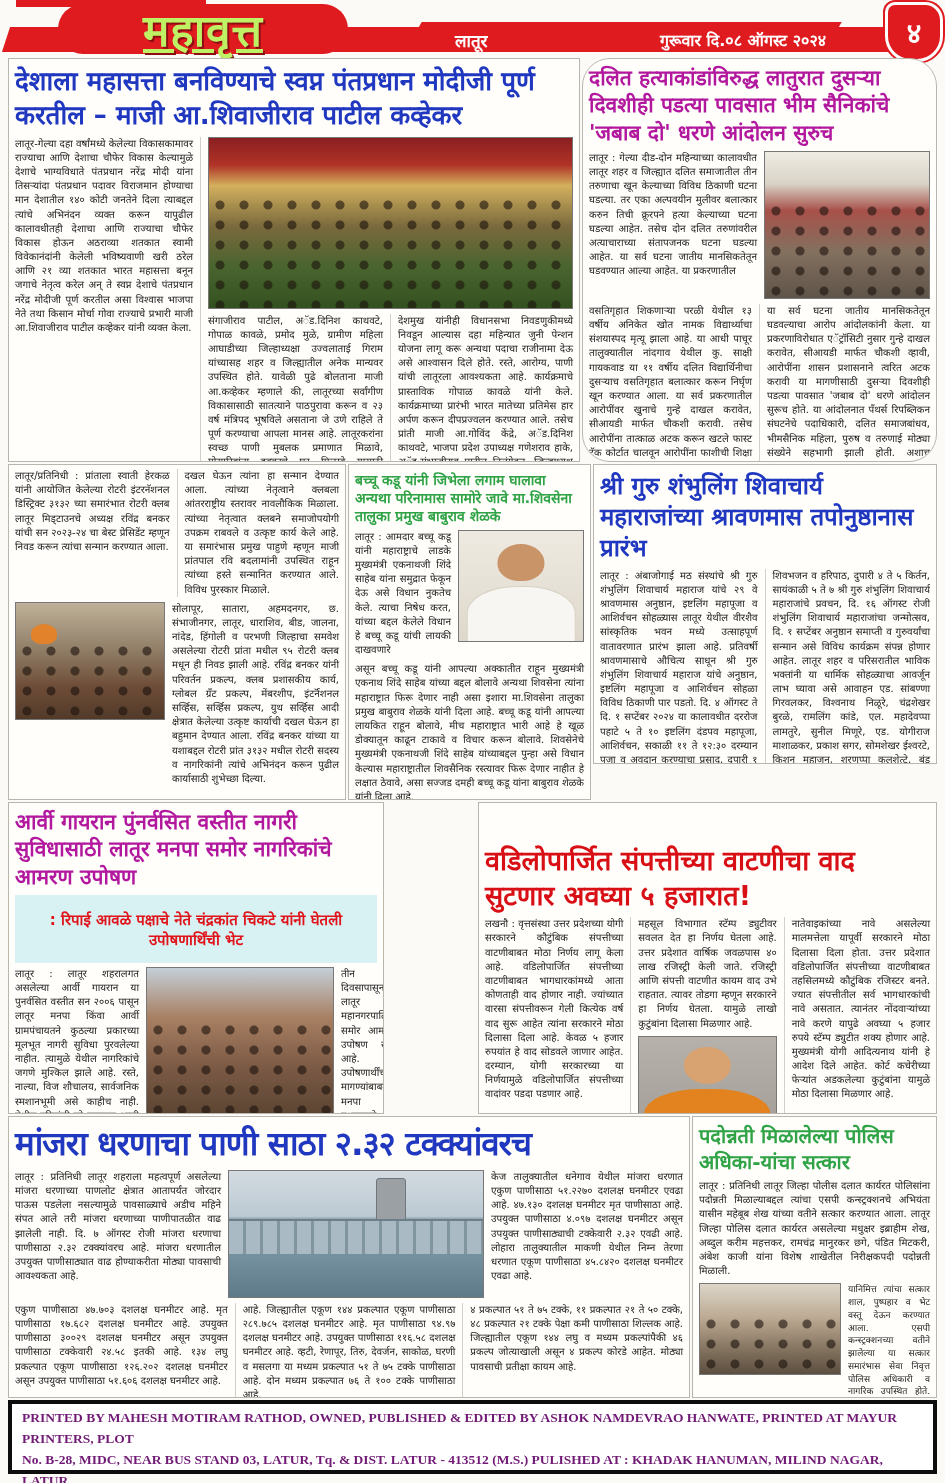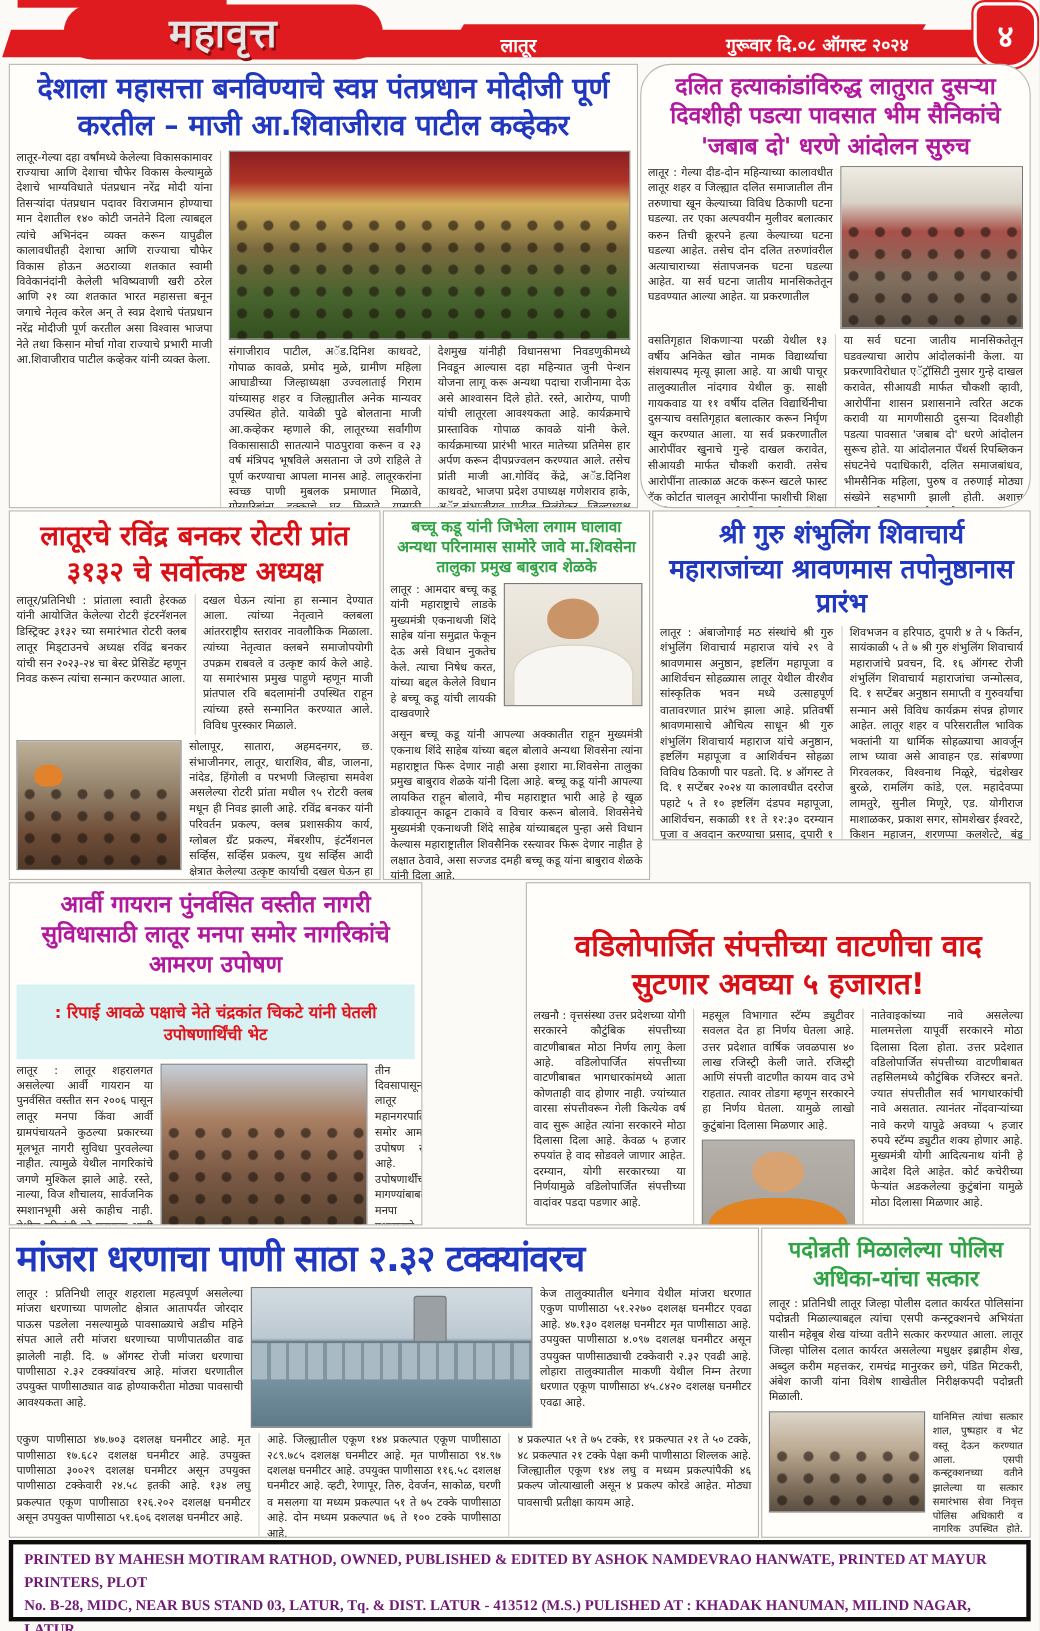--- a/index.html
+++ b/index.html
@@ -6,29 +6,29 @@
   .page{position:relative;width:945px;height:1483px;margin:0 auto;background:#fbfaf6;
         font-family:"DejaVu Sans",sans-serif;color:#1b1b1b;overflow:hidden;}
   
   .masthead{position:absolute;left:0;top:0;width:945px;height:58px;}
   .mast-topbar{position:absolute;left:16px;top:0;width:190px;height:7px;background:#e01b20;}
   .mast-strip{position:absolute;left:6px;top:27px;width:933px;height:25px;background:#e01b20;
               transform:skewX(-18deg);}
   .mast-strip2{position:absolute;left:420px;top:22px;width:420px;height:6px;background:#e01b20;transform:skewX(-30deg);}
   .mast-box{position:absolute;left:58px;top:4px;width:290px;height:50px;background:#e01b20;
             border-radius:28px;display:flex;align-items:center;justify-content:center;}
-  .mast-title{color:#e5e5e5;font-size:36px;font-weight:bold;letter-spacing:1px;text-shadow:2px 2px 0 #8d0e10;}
+  .mast-title{color:#bef264;font-size:44px;font-weight:bold;letter-spacing:1px;text-shadow:2px 2px 0 #8d0e10;text-decoration:underline;}
   .mast-city{position:absolute;left:455px;top:29px;color:#fff;font-size:17px;font-weight:bold;}
   .mast-date{position:absolute;left:660px;top:29px;color:#fff;font-size:16px;font-weight:bold;text-align:center;}
   .mast-page{position:absolute;right:2px;top:2px;width:52px;height:54px;background:#e01b20;
              border:3px solid #fff;border-radius:10px 18px 26px 26px;display:flex;align-items:center;
              justify-content:center;color:#fff;font-size:28px;font-weight:bold;box-shadow:0 0 0 2px #e01b20;}
   
   .art{position:absolute;background:#fffefb;border:1px solid #b9b6ae;overflow:hidden;padding:4px 6px;box-sizing:border-box;}
-  .hl{font-weight:bold;text-align:center;line-height:1.3;margin:2px 0 4px 0;}
+  .hl{font-weight:bold;text-align:left;line-height:1.3;margin:2px 0 4px 0;}
   .hl-blue{color:#2038c0;}
   .hl-purple{color:#b2189e;}
   .hl-red{color:#d90f16;}
   .hl-green{color:#2fa345;}
   .subhead-band{background:#d8f2f4;color:#e0151b;font-weight:bold;text-align:center;
                 font-size:15px;padding:14px 0;margin:2px 0 4px 0;}
   .body-txt{font-size:10px;line-height:1.42;text-align:justify;}
   .cols{display:flex;gap:7px;}
   .col{flex:1;min-width:0;}
   .col + .col{border-left:1px solid #d3d0c8;padding-left:7px;}
@@ -104,21 +104,20 @@
         <div class="ph-protest" style="position:absolute;inset:0;"></div>
       </div>
     </div>
     <div class="cols mt">
       <div class="col body-txt">वसतिगृहात शिकणाऱ्या परळी येथील १३ वर्षीय अनिकेत खोत नामक विद्यार्थ्याचा संशयास्पद मृत्यू झाला आहे. या आधी पाचूर तालुक्यातील नांदगाव येथील कु. साक्षी गायकवाड या ११ वर्षीय दलित विद्यार्थिनीचा दुसऱ्याच वसतिगृहात बलात्कार करून निर्घृण खून करण्यात आला. या सर्व प्रकरणातील आरोपींवर खुनाचे गुन्हे दाखल करावेत, सीआयडी मार्फत चौकशी करावी. तसेच आरोपींना तात्काळ अटक करून खटले फास्ट ट्रॅक कोर्टात चालवून आरोपींना फाशीची शिक्षा व्हावी. या मागण्यांसाठी दि. ६ ते ८ ऑगस्ट दरम्यान लातूर शहरातील महात्मा गांधी चौकात भीम सैनिकांनी धरणे आंदोलन सुरू केले आहे.</div>
       <div class="col body-txt">या सर्व घटना जातीय मानसिकतेतून घडवल्याचा आरोप आंदोलकांनी केला. या प्रकरणाविरोधात एॅट्रॉसिटी नुसार गुन्हे दाखल करावेत, सीआयडी मार्फत चौकशी व्हावी, आरोपींना शासन प्रशासनाने त्वरित अटक करावी या मागणीसाठी दुसऱ्या दिवशीही पडत्या पावसात 'जबाब दो' धरणे आंदोलन सुरूच होते. या आंदोलनात पँथर्स रिपब्लिकन संघटनेचे पदाधिकारी, दलित समाजबांधव, भीमसैनिक महिला, पुरुष व तरुणाई मोठ्या संख्येने सहभागी झाली होती. अशाच घटनांमध्ये ३१३ सारखे खटले दाखल करण्यात आले आहेत. या घटनांमुळे समाजात जनक्षोभाची लाट उसळली आहे.</div>
     </div>
   </div>
 
   <div class="art" style="left:8px;top:464px;width:338px;height:336px;">
-    <div class="hl hl-red" style="font-size:25px;">लातूरचे रविंद्र बनकर रोटरी प्रांत ३१३२ चे सर्वोत्कष्ट अध्यक्ष</div>
     <div class="cols">
       <div class="col body-txt">लातूर/प्रतिनिधी : प्रांताला स्वाती हेरकळ यांनी आयोजित केलेल्या रोटरी इंटरनॅशनल डिस्ट्रिक्ट ३१३२ च्या समारंभात रोटरी क्लब लातूर मिड्टाउनचे अध्यक्ष रविंद्र बनकर यांची सन २०२३-२४ चा बेस्ट प्रेसिडेंट म्हणून निवड करून त्यांचा सन्मान करण्यात आला.</div>
       <div class="col body-txt">दखल घेऊन त्यांना हा सन्मान देण्यात आला. त्यांच्या नेतृत्वाने क्लबला आंतरराष्ट्रीय स्तरावर नावलौकिक मिळाला. त्यांच्या नेतृत्वात क्लबने समाजोपयोगी उपक्रम राबवले व उत्कृष्ट कार्य केले आहे. या समारंभास प्रमुख पाहुणे म्हणून माजी प्रांतपाल रवि बदलामांनी उपस्थित राहून त्यांच्या हस्ते सन्मानित करण्यात आले. विविध पुरस्कार मिळाले.</div>
     </div>
     <div style="display:flex;gap:7px;" class="mt">
       <div class="photo crowd" style="width:150px;height:118px;">
         <div class="ph-rotary" style="position:absolute;inset:0;"></div>
         <div class="ph-turban"></div>
       </div>
       <div class="body-txt" style="flex:1;">सोलापूर, सातारा, अहमदनगर, छ. संभाजीनगर, लातूर, धाराशिव, बीड, जालना, नांदेड, हिंगोली व परभणी जिल्हाचा समवेश असलेल्या रोटरी प्रांता मधील ९५ रोटरी क्लब मधून ही निवड झाली आहे. रविंद्र बनकर यांनी परिवर्तन प्रकल्प, क्लब प्रशासकीय कार्य, ग्लोबल ग्रँट प्रकल्प, मेंबरशीप, इंटर्नॅशनल सर्व्हिस, सर्व्हिस प्रकल्प, युथ सर्व्हिस आदी क्षेत्रात केलेल्या उत्कृष्ट कार्याची दखल घेऊन हा बहुमान देण्यात आला. रविंद्र बनकर यांच्या या यशाबद्दल रोटरी प्रांत ३१३२ मधील रोटरी सदस्य व नागरिकांनी त्यांचे अभिनंदन करून पुढील कार्यासाठी शुभेच्छा दिल्या.</div>

